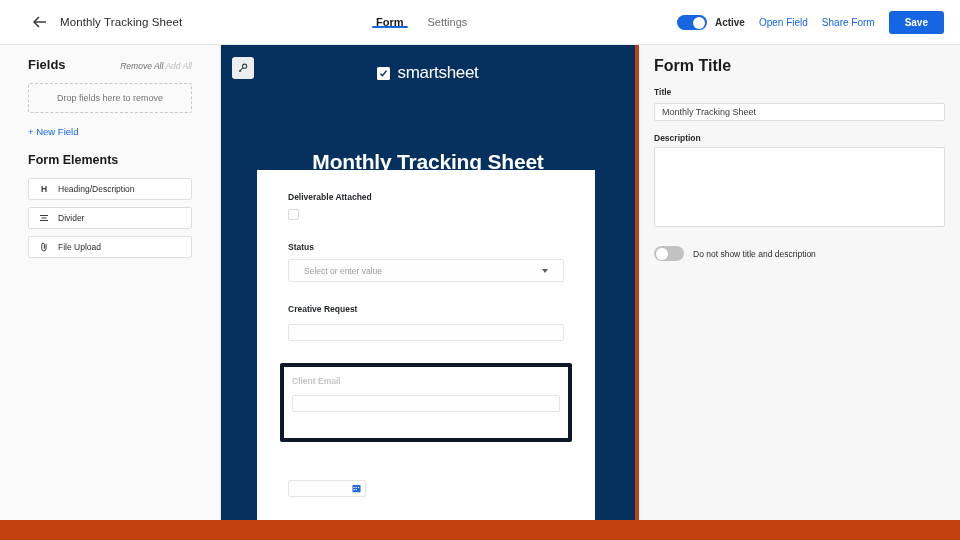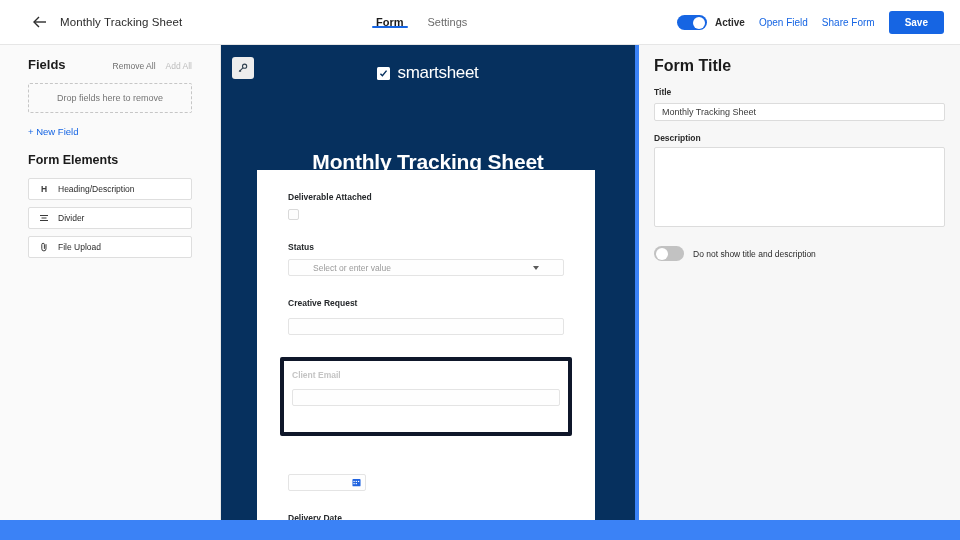--- a/index.html
+++ b/index.html
@@ -2,21 +2,21 @@
 <html><head>
 <meta charset="utf-8">
 <style>
   * { box-sizing: border-box; margin: 0; padding: 0; }
   html, body {
     width: 960px; height: 540px;
     background: #ffffff;
     font-family: "Liberation Sans", sans-serif;
     overflow: hidden;
   }
-  #app { position: relative; width: 960px; height: 540px; background: #3b82f6; }
+  #app { position: relative; width: 960px; height: 540px; background: #c2410c; }
 
   
   .topbar {
     position: absolute; left: 0; top: 0; width: 960px; height: 45px;
     background: #ffffff; border-bottom: 1px solid #e6e6e6;
   }
   .back-wrap {
     position: absolute; left: 32px; top: 14px;
     display: flex; align-items: center; gap: 12px;
   }
@@ -57,21 +57,21 @@
   }
 
   
   .sidebar {
     position: absolute; left: 0; top: 45px; width: 221px; height: 475px;
     background: #fafafa; border-right: 1px solid #e8e8e8;
     padding: 12px 28px;
   }
   .sb-row { display: flex; align-items: baseline; justify-content: space-between; }
   .sb-title { font-size: 13px; font-weight: bold; color: #1b1b1b; }
-  .sb-actions { display: flex; gap: 10px; }
+  .sb-actions { display: flex; gap: 2px; font-style: italic; }
   .sb-action { font-size: 8.5px; color: #6e6e6e; cursor: pointer; }
   .sb-action.disabled { color: #bdbdbd; }
   .dropzone {
     margin-top: 11px; height: 30px;
     border: 1px dashed #c6c6c6; border-radius: 2px;
     display: flex; align-items: center; justify-content: center;
     background: #fafafa;
   }
   .dropzone span { font-size: 9px; color: #757575; }
   .new-field { margin-top: 13px; font-size: 9.5px; color: #1665e3; cursor: pointer; }
@@ -124,24 +124,24 @@
     border: 1px solid #d9d9d9; border-radius: 2px; cursor: pointer;
   }
   .f-input {
     width: 100%; height: 17px; background: #fefefe;
     border: 1px solid #e4e4e4; border-radius: 2px;
     font-size: 8.5px; color: #3b3b3b; padding: 0 7px;
     font-family: "Liberation Sans", sans-serif;
   }
   .f-input::placeholder { color: #9a9a9a; }
   .f-select {
-    width: 100%; height: 17px; background: #fefefe;
+    width: 100%; height: 23px; background: #fefefe;
     border: 1px solid #e4e4e4; border-radius: 2px;
     display: flex; align-items: center; justify-content: space-between;
-    padding: 0 24px; cursor: pointer;
+    padding: 0 15px; cursor: pointer;
   }
   .f-select span { font-size: 8.5px; color: #9a9a9a; }
   .caret { width: 0; height: 0; border-left: 3px solid transparent; border-right: 3px solid transparent; border-top: 4px solid #5a5a5a; }
   .f-date {
     width: 78px; height: 17px; background: #fefefe;
     border: 1px solid #e4e4e4; border-radius: 2px;
     display: flex; align-items: center; justify-content: flex-end;
     padding: 0 4px; cursor: pointer;
   }
   .cal-ico { width: 9px; height: 9px; display: block; }

